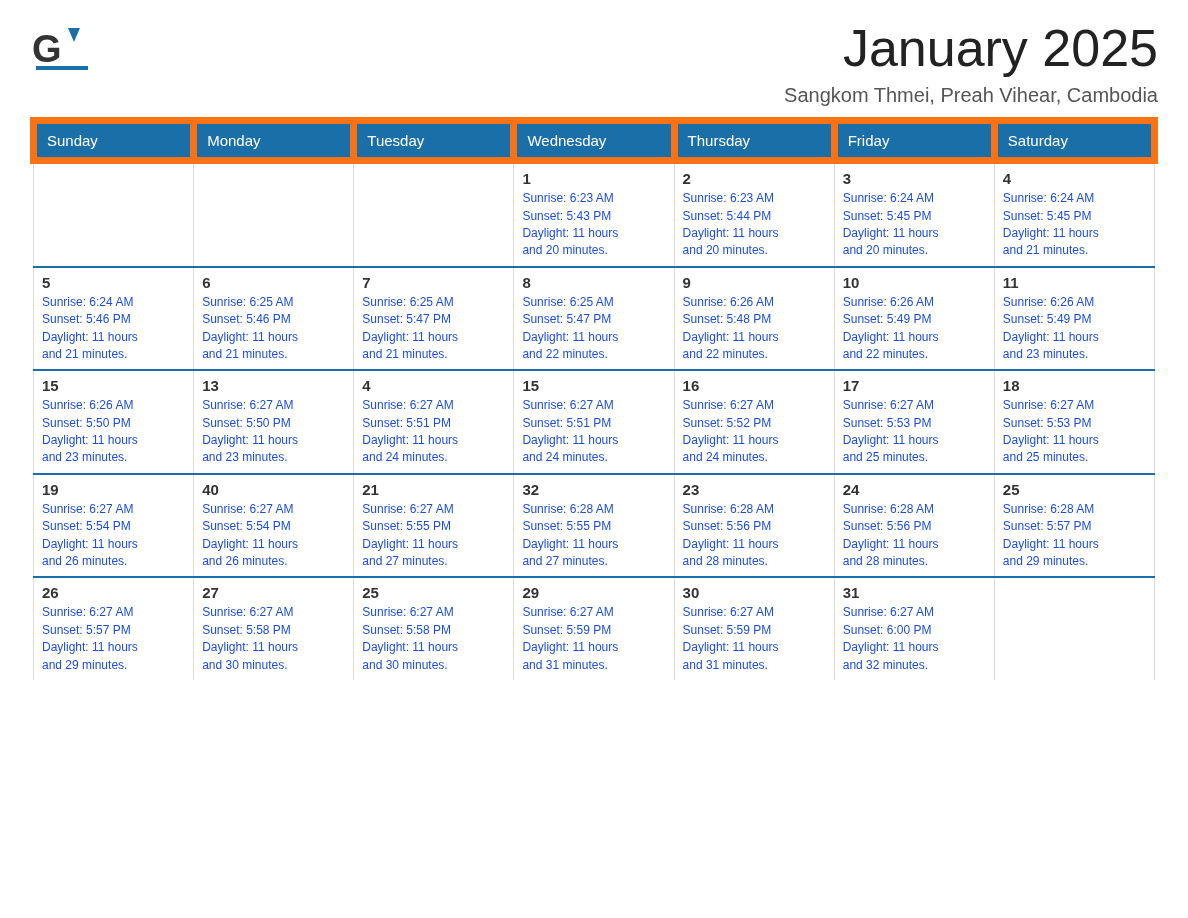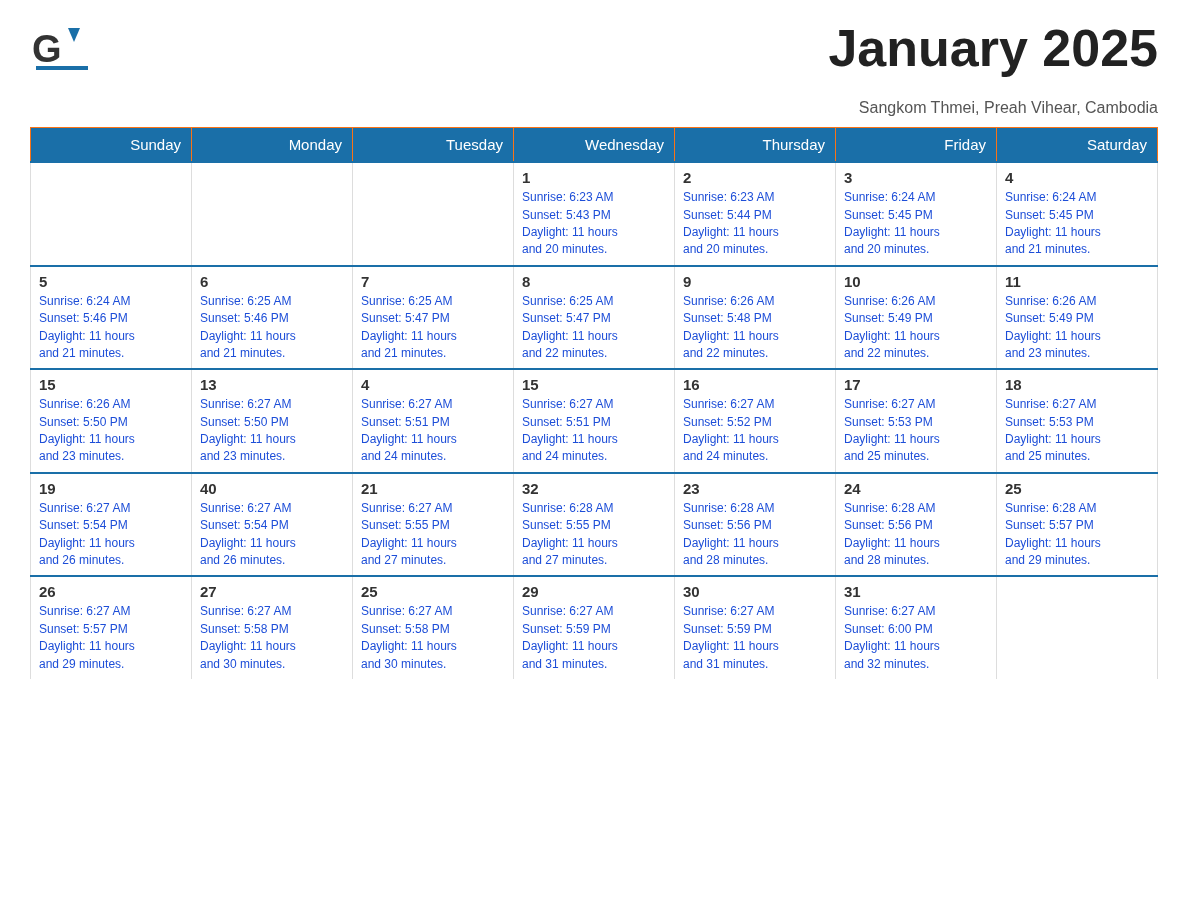--- a/index.html
+++ b/index.html
@@ -18,44 +18,44 @@
       justify-content: space-between;
       align-items: flex-start;
       margin-bottom: 10px;
     }
 
     .title-block {
       text-align: right;
     }
     .month-year {
       font-size: 52px;
-      font-weight: bold;
+      font-weight: normal;
       color: #222;
       line-height: 1.1;
     }
     .location {
-      font-size: 16px;
+      font-size: 20px;
       color: #555;
-      margin-top: 22px;
+      margin-top: 7px;
     }
 
     
     .calendar {
       width: 100%;
       border-collapse: collapse;
       margin-top: 10px;
     }
     .calendar th {
       background: #1a6fa8;
       color: #fff;
       padding: 8px 10px;
       font-size: 15px;
       font-weight: normal;
-      text-align: right;
-      border: 1px solid #f97316;
+      text-align: left;
+      border: 7px solid #f97316;
     }
     .calendar td {
       vertical-align: top;
       padding: 6px 8px;
       border: 1px solid #ccc;
       width: 14.28%;
       min-height: 90px;
       font-size: 12.5px;
       color: #333;
     }

